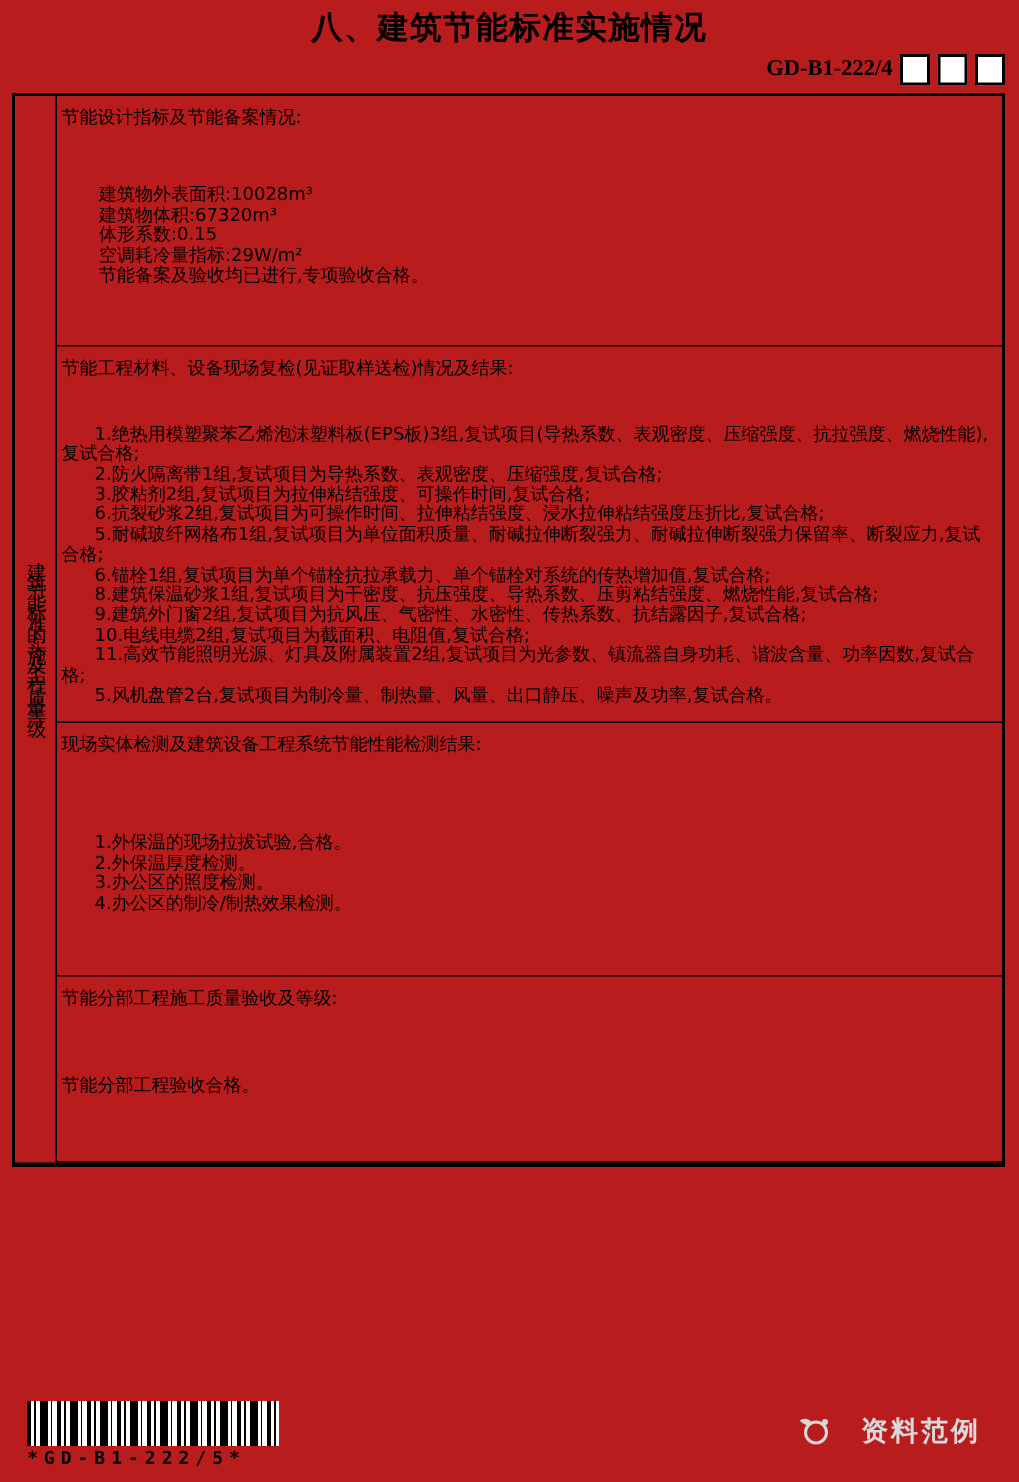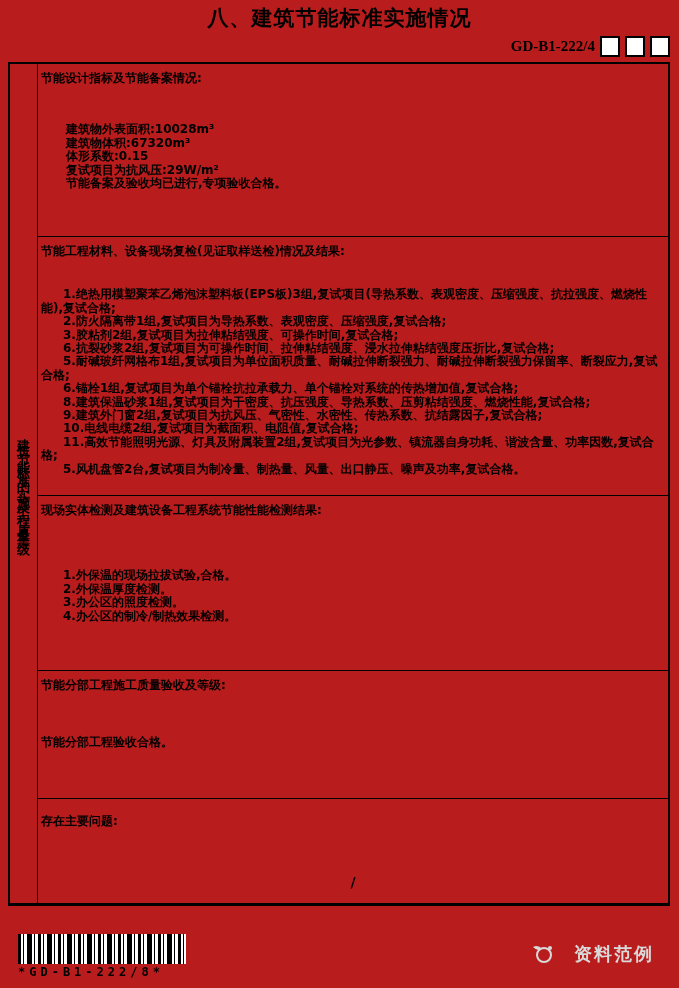--- a/index.html
+++ b/index.html
@@ -13,24 +13,23 @@
   }
   .formcode-row{
     position:absolute;top:36px;right:9px;display:flex;align-items:flex-end;gap:5px;
   }
   .formcode-text{
     font-family:"Liberation Serif",serif;font-size:15px;font-weight:bold;
     padding-bottom:2px;letter-spacing:0px;
   }
   .cbox{width:20px;height:21px;border:2px solid #000;background:#fff;box-sizing:border-box;}
   .table{
-    position:absolute;top:62px;left:8px;width:662px;height:844px;
+    position:absolute;top:62px;left:8px;width:662px;height:716px;
     border:2px solid #000;border-bottom-width:3px;box-sizing:border-box;
     display:flex;
-    font-weight:bold;
   }
   .leftcol{
     width:27px;border-right:1px solid #000;display:flex;
     align-items:center;justify-content:center;flex:0 0 27px;
   }
   .vtext{
     writing-mode:vertical-lr;text-orientation:upright;
     font-size:13px;letter-spacing:7px;line-height:27px;
   }
   .rows{flex:1;display:flex;flex-direction:column;min-width:0;}
@@ -89,21 +88,21 @@
       <span class="vtext">建筑节能标准的实施及工程质量等级</span>
     </div>
     <div class="rows">
 
       <section class="row row1">
         <div class="hdr">节能设计指标及节能备案情况:</div>
         <div class="indent-block">
           <p>建筑物外表面积:10028m³</p>
           <p>建筑物体积:67320m³</p>
           <p>体形系数:0.15</p>
-          <p>复试项目为抗风压:29W/m²</p>
+          <p>空调耗冷量指标:29W/m²</p>
           <p>节能备案及验收均已进行,专项验收合格。</p>
         </div>
       </section>
 
       <section class="row row2">
         <div class="hdr">节能工程材料、设备现场复检(见证取样送检)情况及结果:</div>
         <div class="list">
           <p>1.绝热用模塑聚苯乙烯泡沫塑料板(EPS板)3组,复试项目(导热系数、表观密度、压缩强度、抗拉强度、燃烧性能),复试合格;</p>
           <p>2.防火隔离带1组,复试项目为导热系数、表观密度、压缩强度,复试合格;</p>
           <p>3.胶粘剂2组,复试项目为拉伸粘结强度、可操作时间,复试合格;</p>
@@ -137,21 +136,21 @@
         <div class="hdr">存在主要问题:</div>
         <div class="slash-line">/</div>
       </section>
 
     </div>
   </div>
 
   <div class="bottombar">
     <div class="barcode-wrap">
       <div class="barcode"></div>
-      <div class="barcode-text">*GD-B1-222/8*</div>
+      <div class="barcode-text">*GD-B1-222/5*</div>
     </div>
     <div class="watermark">
       <svg width="26" height="22" viewBox="0 0 26 22">
         <circle cx="14" cy="12" r="7" fill="none" stroke="#d9d9d9" stroke-width="2"></circle>
         <path d="M3 4 Q8 1 12 6 Q8 9 3 4 Z" fill="#d9d9d9"></path>
         <circle cx="20" cy="5" r="2" fill="#d9d9d9"></circle>
       </svg>
       <span class="watermark-text">资料范例</span>
     </div>
   </div>

